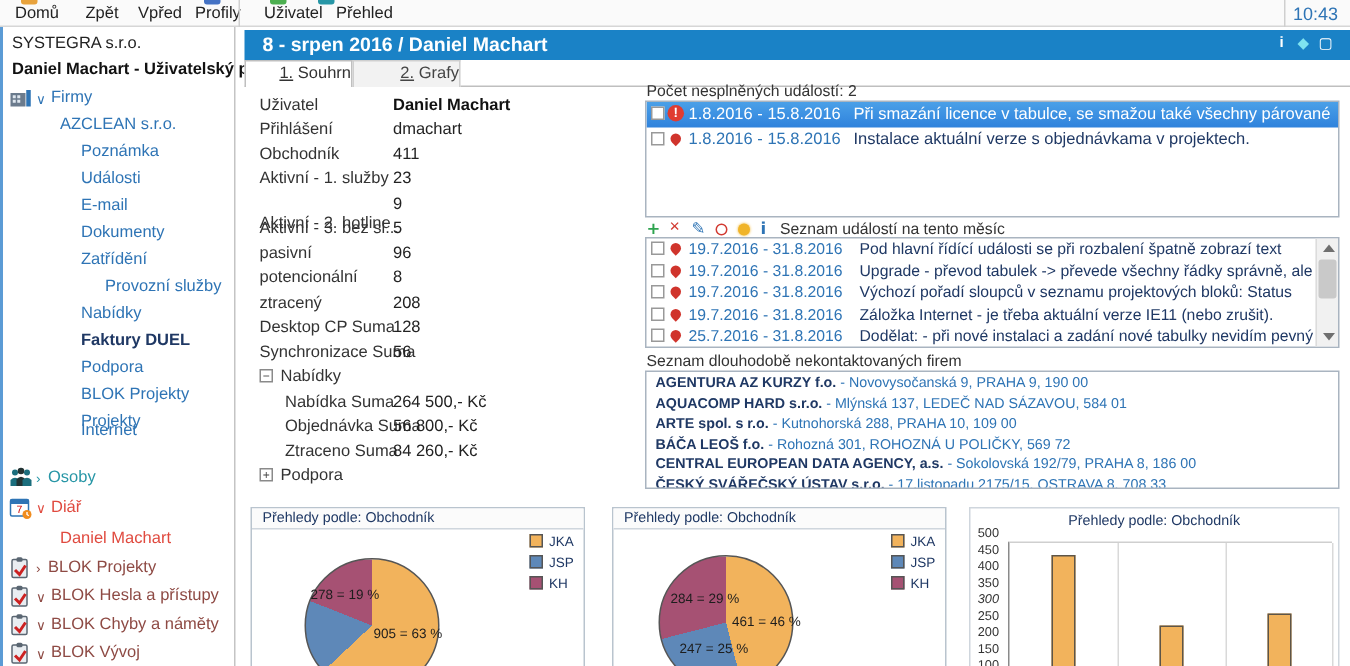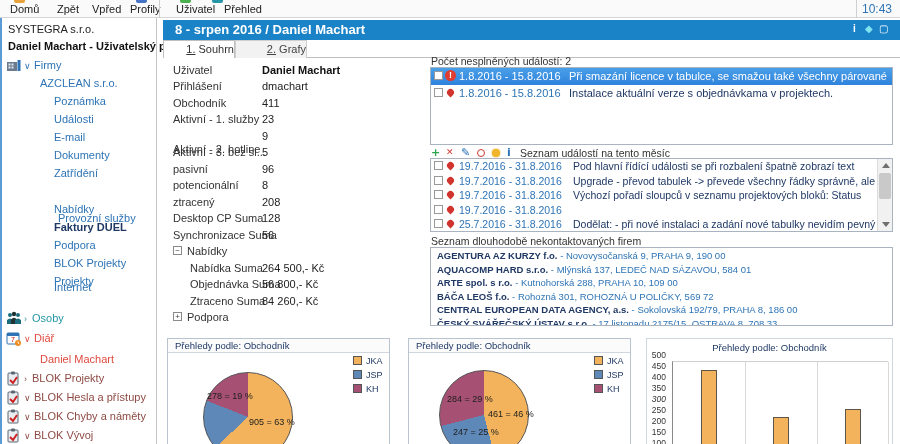--- a/index.html
+++ b/index.html
@@ -154,21 +154,21 @@
     <div class="sb-row" style="top:94px;">
         <span class="sb-txt blue" style="left:52px;">Události</span>
       </div>
     <div class="sb-row" style="top:130px;">
         <span class="sb-txt blue" style="left:52px;">Dokumenty</span>
       </div>
     <div class="sb-row" style="top:148px;">
         <span class="sb-txt blue" style="left:52px;">Zatřídění</span>
       </div>
     <div class="sb-row" style="top:166px;">
-        <span class="sb-txt blue" style="left:56px;margin-top:27px;">Provozní služby</span>
+        <span class="sb-txt blue" style="left:68px;">Provozní služby</span>
       </div>
     <div class="sb-row" style="top:184px;">
         <span class="sb-txt blue" style="left:52px;">Nabídky</span>
       </div>
     <div class="sb-row" style="top:202px;">
         <span class="sb-txt navy" style="left:52px;">Faktury DUEL</span>
       </div>
     <div class="sb-row" style="top:220px;">
         <span class="sb-txt blue" style="left:52px;">Podpora</span>
       </div>
@@ -350,20 +350,21 @@
     <div class="mv-row" style="height:14.5px;">
       <span class="cb"></span>
         <span class="pin"></span>
       <span class="dt" style="top:1px;">19.7.2016 - 31.8.2016</span>
       <span class="tx" style="top:1px;">Výchozí pořadí sloupců v seznamu projektových bloků: Status</span>
     </div>
     <div class="mv-row" style="height:14.5px;">
       <span class="cb"></span>
         <span class="pin"></span>
       <span class="dt" style="top:1px;">19.7.2016 - 31.8.2016</span>
+      <span class="tx" style="top:1px;">Záložka Internet - je třeba aktuální verze IE11 (nebo zrušit).</span>
     </div>
     <div class="mv-row" style="height:14.5px;">
       <span class="cb"></span>
         <span class="pin"></span>
       <span class="dt" style="top:1px;">25.7.2016 - 31.8.2016</span>
       <span class="tx" style="top:1px;">Dodělat: - při nové instalaci a zadání nové tabulky nevidím pevný</span>
     </div>
     <div class="scroll">
       <span class="arr-up"></span>
       <span class="thumb"></span>

